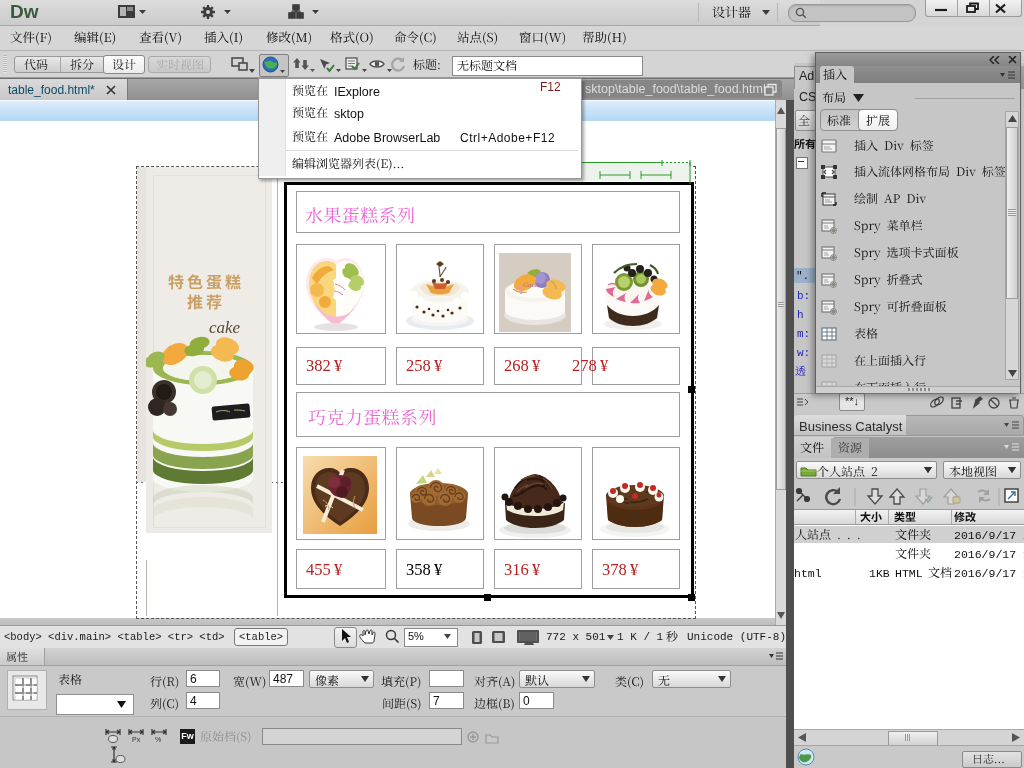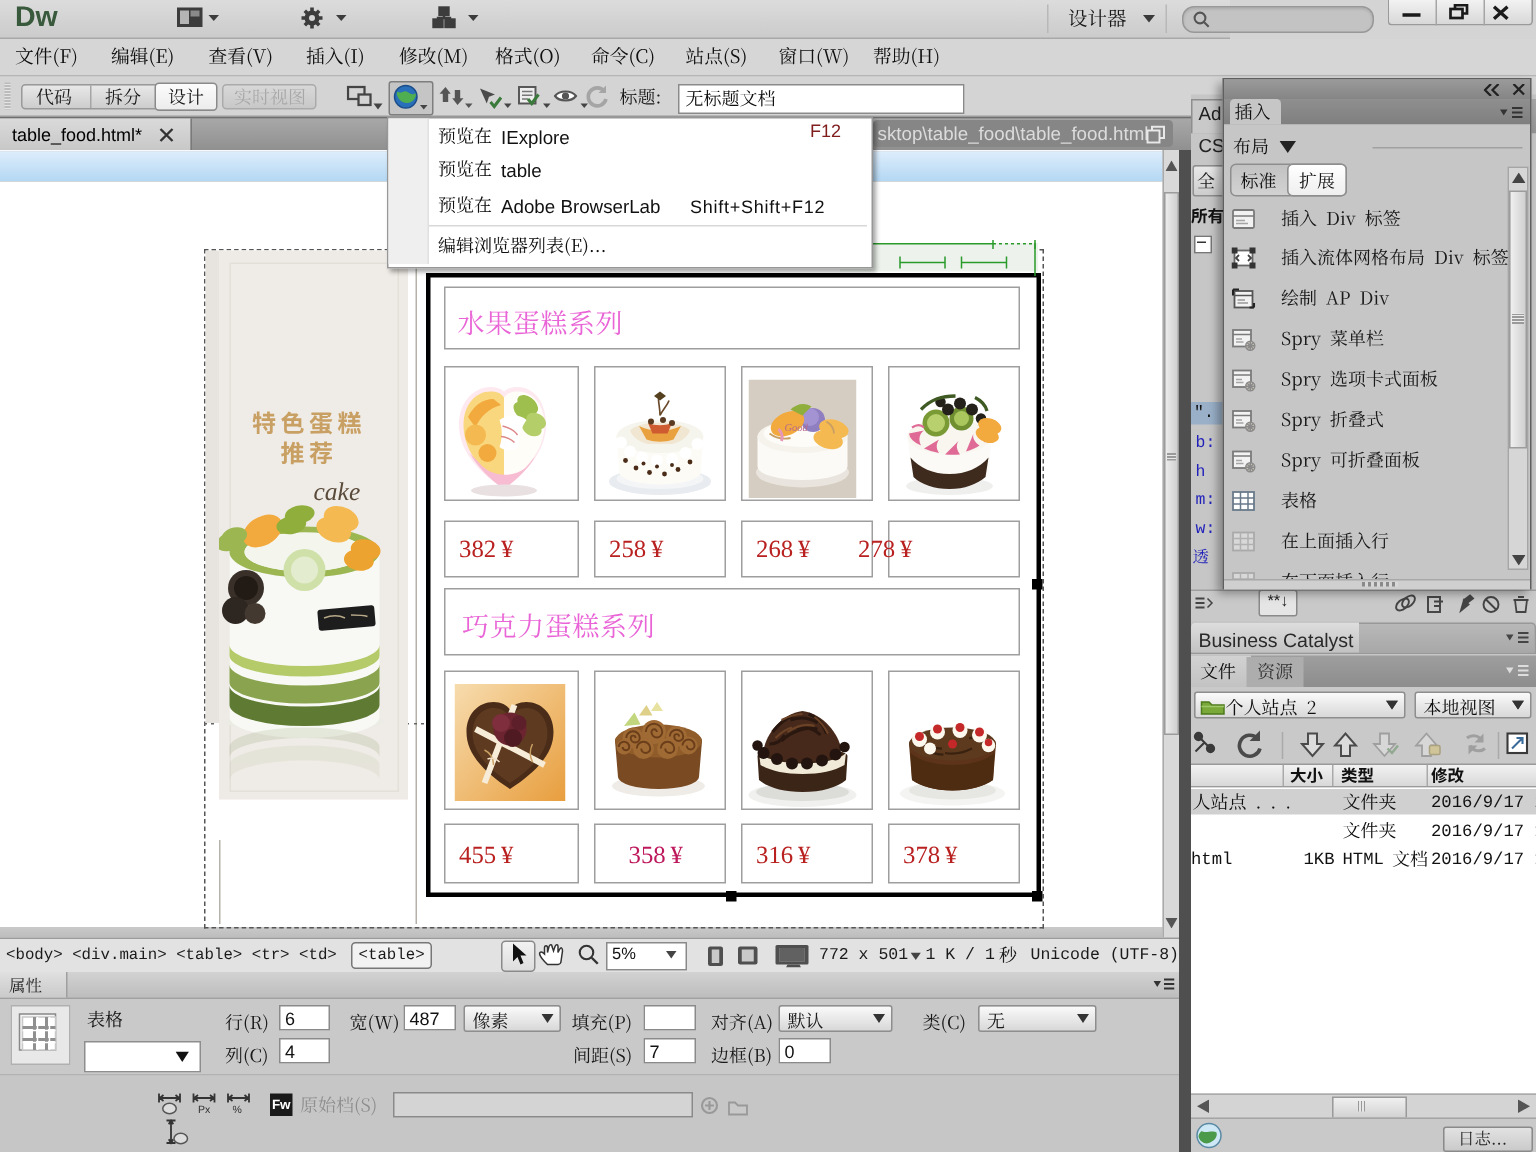--- a/index.html
+++ b/index.html
@@ -88,21 +88,21 @@
     <circle cx="8" cy="8" r="2.4" fill="#555"></circle>
     <path d="M18 13l5 0-2.5 3z" fill="#444"></path>
   </svg>
 <svg style="position:absolute;left:390px;top:56px" width="18" height="18">
     <path d="M13 5a6 6 0 1 0 1 5" fill="none" stroke="#a5a5a5" stroke-width="2.4"></path>
     <path d="M14 1v5h-5z" fill="#a5a5a5"></path>
   </svg>
 <div style="position:absolute;left:452px;top:56px;width:189px;height:18px;background:#fff;border:1px solid #8a8a8a"></div>
 <div style="position:absolute;left:0;top:78px;width:1024px;height:22px;background:linear-gradient(#a8a8a8,#8f8f8f);border-top:1px solid #6f6f6f"></div>
 <div style="position:absolute;left:0;top:79px;width:127px;height:21px;background:linear-gradient(#dadada,#c8c8c8);border-right:1px solid #7a7a7a"></div>
-<div style="position:absolute;left:8px;top:83px;font:12px 'Liberation Sans',sans-serif;color:#000000">table_food.html*</div>
+<div style="position:absolute;left:8px;top:83px;font:12px 'Liberation Sans',sans-serif;color:#0c4a6e">table_food.html*</div>
 <svg style="position:absolute;left:106px;top:85px" width="10" height="10">
     <path d="M1 1l8 8M9 1l-8 8" stroke="#333" stroke-width="1.6"></path>
   </svg>
 <div style="position:absolute;left:582px;top:80px;width:200px;height:18px;background:#868686;border-radius:3px"></div>
 <div style="position:absolute;left:585px;top:82px;font:12.5px 'Liberation Sans',sans-serif;color:#dcdcdc">sktop\table_food\table_food.html</div>
 <svg style="position:absolute;left:764px;top:83px" width="14" height="13">
     <rect x="1" y="4" width="8" height="8" fill="none" stroke="#e8e8e8" stroke-width="1.3"></rect>
     <path d="M4 4V1.5h8V9h-3" fill="none" stroke="#e8e8e8" stroke-width="1.3"></path>
   </svg>
 <div style="position:absolute;left:0;top:100px;width:776px;height:20px;background:linear-gradient(#ddedfc,#b3d7f3);border-top:1px solid #f5faff;border-bottom:1px solid #8a8a8a"></div>
@@ -177,21 +177,21 @@
 <div style="position:absolute;left:592px;top:447px;width:88px;height:93px;border:1px solid #9e9e9e;background:#fff;box-sizing:border-box"></div>
 <div style="position:absolute;left:296px;top:549px;width:90px;height:40px;border:1px solid #9e9e9e;background:#fff;box-sizing:border-box"></div>
 <div style="position:absolute;left:396px;top:549px;width:88px;height:40px;border:1px solid #9e9e9e;background:#fff;box-sizing:border-box"></div>
 <div style="position:absolute;left:494px;top:549px;width:88px;height:40px;border:1px solid #9e9e9e;background:#fff;box-sizing:border-box"></div>
 <div style="position:absolute;left:592px;top:549px;width:88px;height:40px;border:1px solid #9e9e9e;background:#fff;box-sizing:border-box"></div>
 <div style="position:absolute;left:306px;top:356px;font:16.5px 'Liberation Serif',serif;color:#b92020">382 ¥</div>
 <div style="position:absolute;left:406px;top:356px;font:16.5px 'Liberation Serif',serif;color:#b92020">258 ¥</div>
 <div style="position:absolute;left:504px;top:356px;font:16.5px 'Liberation Serif',serif;color:#b92020">268 ¥</div>
 <div style="position:absolute;left:572px;top:356px;font:16.5px 'Liberation Serif',serif;color:#b92020">278 ¥</div>
 <div style="position:absolute;left:306px;top:560px;font:16.5px 'Liberation Serif',serif;color:#b92020">455 ¥</div>
-<div style="position:absolute;left:419px;top:560px;font:16.5px 'Liberation Serif',serif;color:#be185d">358 ¥</div>
+<div style="position:absolute;left:406px;top:560px;font:16.5px 'Liberation Serif',serif;color:#000000">358 ¥</div>
 <div style="position:absolute;left:504px;top:560px;font:16.5px 'Liberation Serif',serif;color:#b92020">316 ¥</div>
 <div style="position:absolute;left:602px;top:560px;font:16.5px 'Liberation Serif',serif;color:#b92020">378 ¥</div>
 <svg style="position:absolute;left:303px;top:250px" width="66" height="83" viewBox="0 0 66 83">
     <path d="M33 76C12 62 3 48 3 33C3 18 13 8 24 8c4 0 7 1 9 3c2-2 5-3 9-3c11 0 19 10 19 25c0 15-9 29-28 43z" fill="#fde9ef"></path>
     <path d="M33 74C14 61 6 48 6 33C6 20 14 11 24 11c4 0 7 1 9 4v55z" fill="#f9d77e"></path>
     <path d="M9 28c4-8 10-12 17-12l5 4c-8 2-14 8-17 15z" fill="#f2a93d"></path>
     <circle cx="14" cy="40" r="7" fill="#f5b951"></circle>
     <circle cx="22" cy="52" r="6" fill="#f2a93d"></circle>
     <path d="M33 15c2-3 5-4 9-4c10 0 18 9 18 22c0 14-8 27-27 41z" fill="#fffdf8"></path>
     <path d="M42 18a8 5 40 1 1 11 8a8 5 40 1 1-11-8z" fill="#9ebf4e"></path>
@@ -608,23 +608,23 @@
 <div style="position:absolute;left:794px;top:745px;width:230px;height:23px;background:#c9c9c9;border-top:1px solid #a5a5a5"></div>
 <svg style="position:absolute;left:797px;top:748px" width="18" height="18">
     <circle cx="9" cy="9" r="8" fill="#cfe8f5" stroke="#5a8aa5"></circle>
     <path d="M4 6c3 2 7-1 10 1c1 3-2 6-5 7s-6-1-7-4c0-2 1-3 2-4z" fill="#4a9a4a"></path>
   </svg>
 <div style="position:absolute;left:962px;top:751px;width:58px;height:15px;background:linear-gradient(#e2e2e2,#cacaca);border:1px solid #8a8a8a;border-radius:2px"></div>
 <div style="position:absolute;left:258px;top:78px;width:322px;height:99px;background:#fff;border:1px solid #979797;box-shadow:2px 2px 3px rgba(0,0,0,0.35)"></div>
 <div style="position:absolute;left:259px;top:79px;width:26px;height:97px;background:#efefef;border-right:1px solid #e0e0e0"></div>
 <div style="position:absolute;left:334px;top:85px;font:12.5px 'Liberation Sans',sans-serif;color:#111">IExplore</div>
 <div style="position:absolute;left:540px;top:80px;font:12px 'Liberation Sans',sans-serif;color:#7f1d1d">F12</div>
-<div style="position:absolute;left:334px;top:107px;font:12.5px 'Liberation Sans',sans-serif;color:#111">table</div>
+<div style="position:absolute;left:334px;top:107px;font:12.5px 'Liberation Sans',sans-serif;color:#111">sktop</div>
 <div style="position:absolute;left:334px;top:131px;font:12.5px 'Liberation Sans',sans-serif;color:#111">Adobe BrowserLab</div>
-<div style="position:absolute;left:460px;top:131px;font:12px 'Liberation Sans',sans-serif;color:#111;letter-spacing:.5px">Shift+Shift+F12</div>
+<div style="position:absolute;left:460px;top:131px;font:12px 'Liberation Sans',sans-serif;color:#111;letter-spacing:.5px">Ctrl+Adobe+F12</div>
 <div style="position:absolute;left:286px;top:150px;width:292px;height:1px;background:#d8d8d8"></div>
 <div style="position:absolute;left:815px;top:52px;width:206px;height:341px;background:#c6c6c6;border:1px solid #5f5f5f;box-shadow:-3px 3px 6px rgba(0,0,0,0.35);box-sizing:border-box"></div>
 <div style="position:absolute;left:816px;top:53px;width:204px;height:13px;background:linear-gradient(#9a9a9a,#858585)"></div>
 <svg style="position:absolute;left:989px;top:56px" width="30" height="8">
     <path d="M5 0L1 4l4 4M10 0L6 4l4 4" fill="none" stroke="#222" stroke-width="1.5"></path>
     <path d="M20 0l7 7M27 0l-7 7" stroke="#222" stroke-width="1.5"></path>
   </svg>
 <div style="position:absolute;left:816px;top:66px;width:204px;height:17px;background:linear-gradient(#8f8f8f,#7f7f7f)"></div>
 <div style="position:absolute;left:820px;top:66px;width:34px;height:17px;background:#c6c6c6;border-radius:3px 3px 0 0"></div>
 <svg style="position:absolute;left:1000px;top:71px" width="16" height="10">

